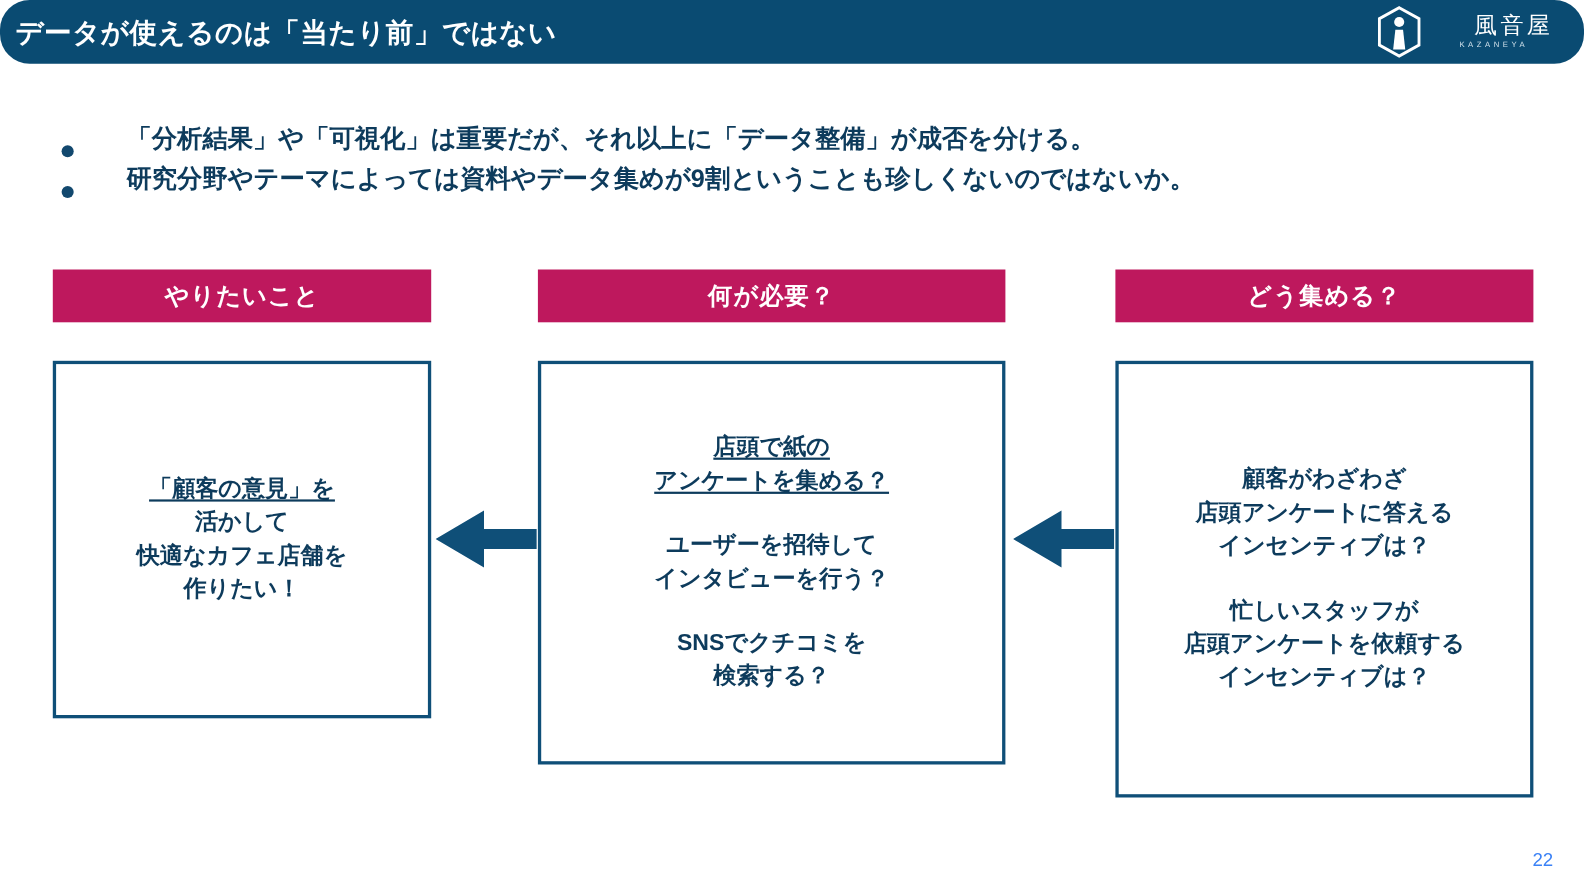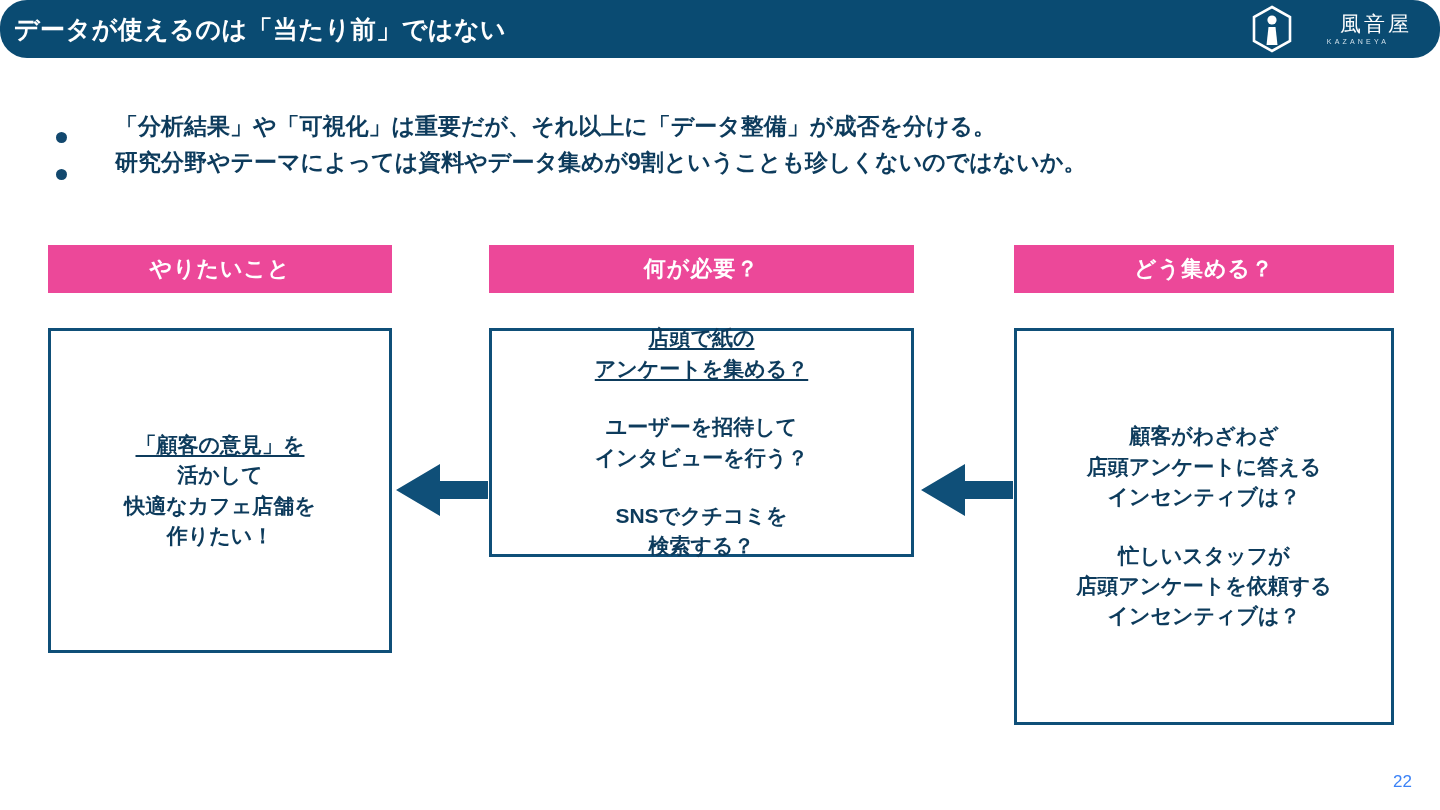--- a/index.html
+++ b/index.html
@@ -94,21 +94,21 @@
     color: #0d3b5c;
     line-height: 1.45;
     white-space: nowrap;
   }
 
   
   .col {
     position: absolute;
   }
   .col-head {
-    background: #ec4899;
+    background: #be185d;
     color: #ffffff;
     font-size: 22px;
     font-weight: bold;
     display: flex;
     align-items: center;
     justify-content: center;
     height: 48px;
     letter-spacing: 1px;
   }
   .col-body {
@@ -129,21 +129,21 @@
     color: #0d3b5c;
   }
   .col-body .para + .para { margin-top: 28px; }
   .u { text-decoration: underline; text-underline-offset: 3px; }
 
   
   #col-want { left: 48px; top: 245px; width: 344px; }
   #col-want .col-body { margin-top: 35px; height: 325px; }
   
   #col-need { left: 489px; top: 245px; width: 425px; }
-  #col-need .col-body { margin-top: 35px; height: 229px; }
+  #col-need .col-body { margin-top: 35px; height: 367px; }
   
   #col-collect { left: 1014px; top: 245px; width: 380px; }
   #col-collect .col-body { margin-top: 35px; height: 397px; }
 
   
   .arrow {
     position: absolute;
     width: 92px;
     height: 62px;
   }

